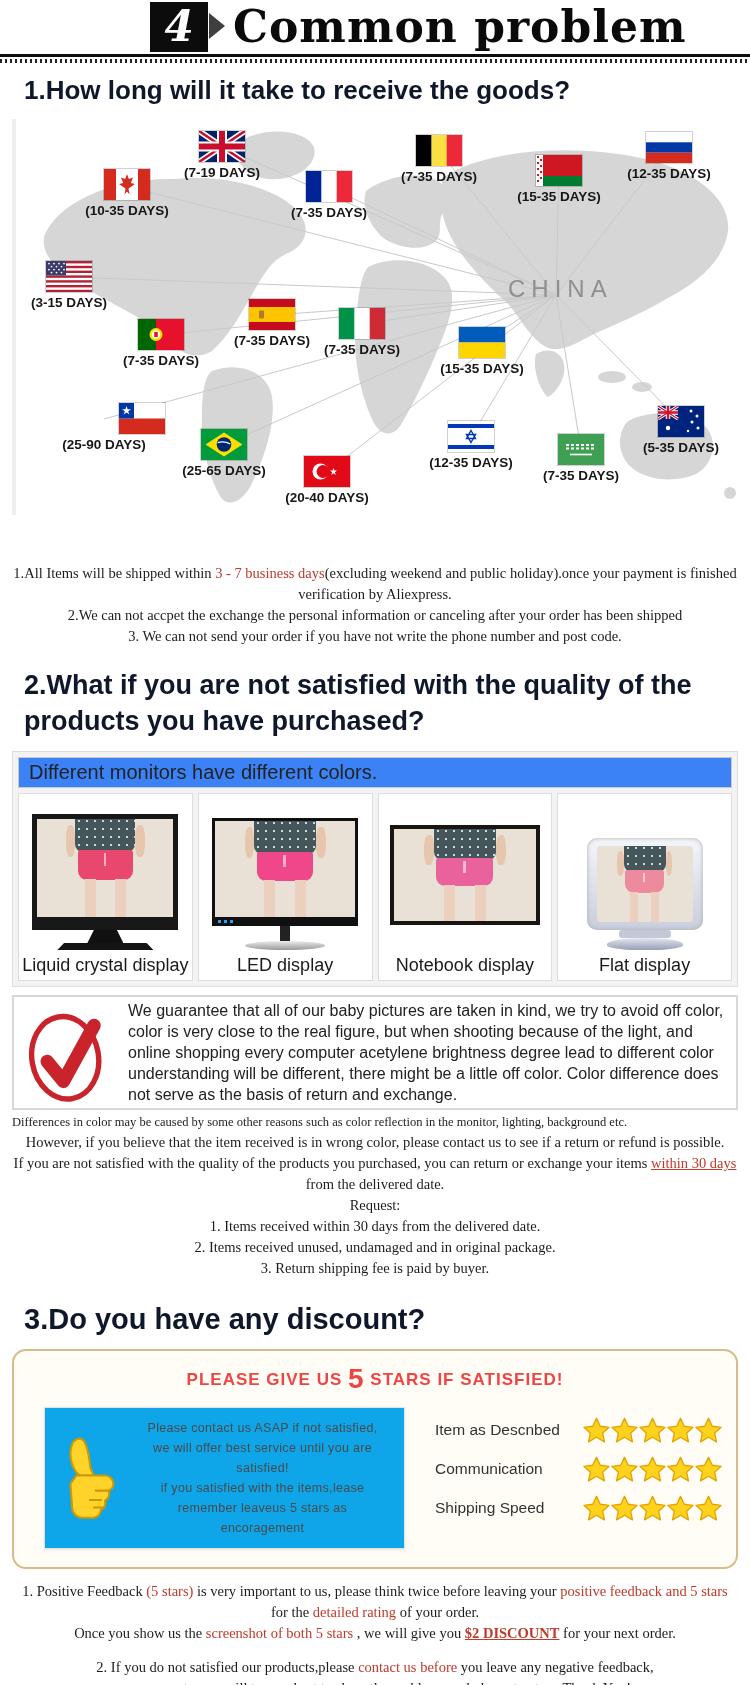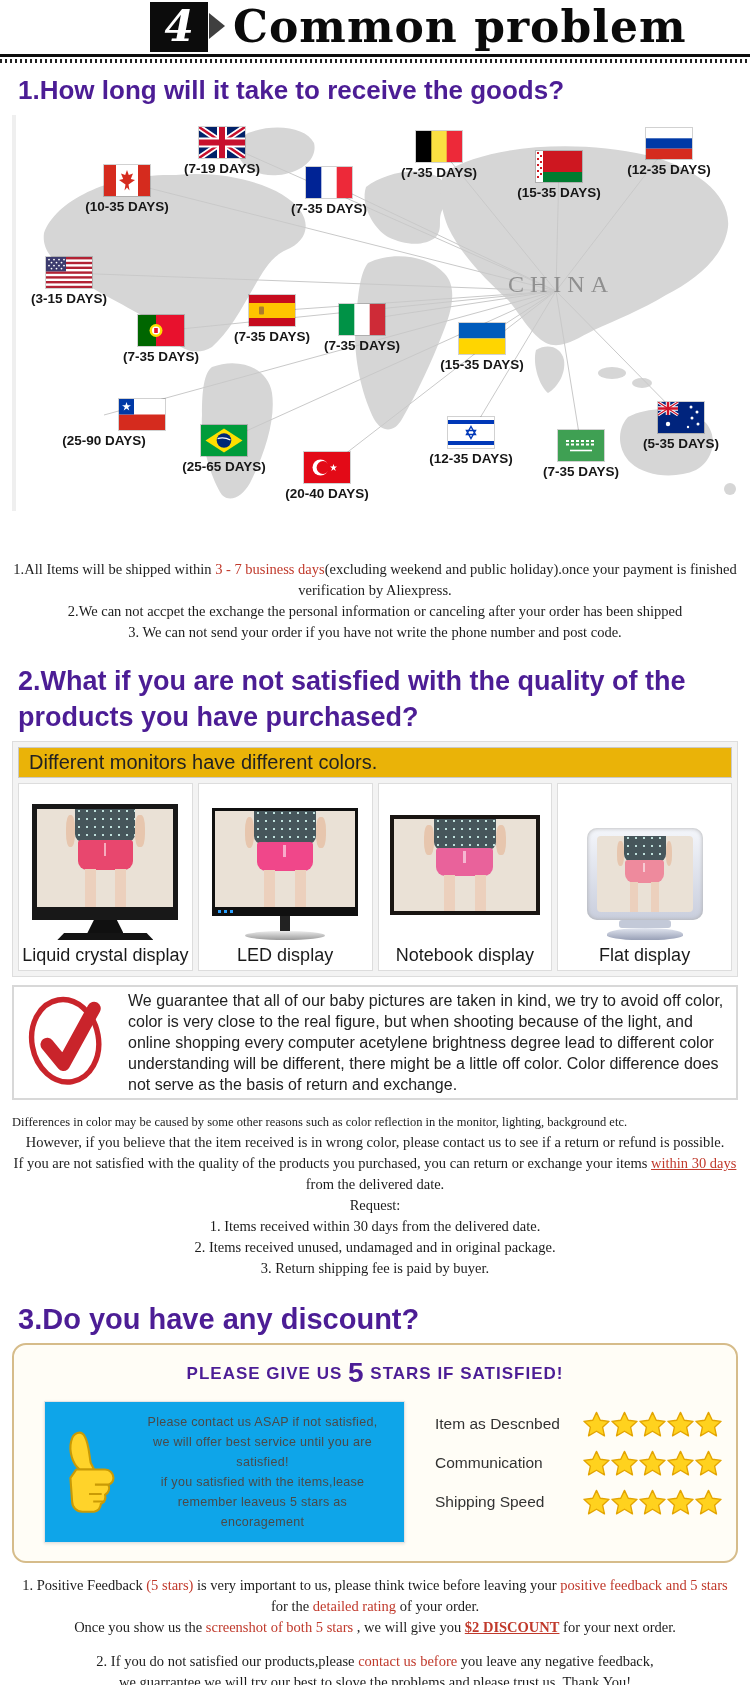--- a/index.html
+++ b/index.html
@@ -14,47 +14,47 @@
   .num-badge{position:absolute;left:150px;top:2px;width:58px;height:50px;background:#0c0c0c;color:#fff;
     font-family:"DejaVu Serif",serif;font-style:italic;font-weight:bold;font-size:42px;text-align:center;line-height:50px;}
   .header-arrow{position:absolute;left:209px;top:13px;width:0;height:0;
     border-top:13px solid transparent;border-bottom:13px solid transparent;border-left:16px solid #3f3f3f;}
   .header-title{position:absolute;left:233px;top:1px;font-family:"DejaVu Serif",serif;font-weight:bold;
     font-size:44px;letter-spacing:1px;color:#0a0a0a;white-space:nowrap;}
   .top-rule{border-top:3px solid #0d0d0d;}
   .dot-rule{height:4px;margin-top:2px;background:repeating-linear-gradient(90deg,#222 0 2px,transparent 2px 5px);}
 
   
-  .qhead{font-family:"Liberation Sans",sans-serif;font-weight:bold;color:#4c1d95;margin:6px;}
+  .qhead{font-family:"Liberation Sans",sans-serif;font-weight:bold;color:#0f172a;margin:12px;}
   .qhead.s1{font-size:26px;line-height:34px;margin-top:10px;}
   .qhead.s2{font-size:27px;line-height:36px;margin-top:20px;}
   .qhead.s3{font-size:29px;line-height:36px;margin-top:22px;}
 
   
   .map{position:relative;width:726px;height:396px;margin-top:8px;border-left:4px solid #efefef;}
   .map svg.world{position:absolute;left:0;top:0;}
-  .china-label{position:absolute;left:492px;top:156px;font-family:Liberation Serif, serif;font-size:24px;
+  .china-label{position:absolute;left:492px;top:156px;font-family:Liberation Sans, sans-serif;font-size:24px;
     letter-spacing:6px;color:#8f8f8f;}
   .flag-wrap{position:absolute;width:46px;}
   .flag{width:46px;height:31px;box-shadow:0 0 0 1px rgba(0,0,0,.18);background:#fff;}
   .flag svg{display:block;}
   .flag-days{position:absolute;top:34px;left:23px;transform:translateX(-50%);width:150px;text-align:center;
     font-family:"Liberation Sans",sans-serif;font-weight:bold;font-size:13.5px;color:#161616;}
 
   
   .notes{margin-top:48px;}
   .notes p,.policy p,.footer p{margin:0;font-size:14.5px;line-height:21px;text-align:center;}
-  .fine-print{font-size:12.5px;line-height:16px;margin:14px 0 2px;}
+  .fine-print{font-size:12.5px;line-height:16px;margin:4px 0 2px;}
   .policy{margin-top:0;}
   .footer{margin-top:12px;}
   .footer p.gap{margin-top:13px;}
 
   
   .monitors-panel{margin-top:6px;border:1px solid #ddd;background:#f3f3f3;padding:5px;}
-  .monitors-title-bar{background:#eab308;border:1px solid #c9c9c9;padding:3px 10px;
+  .monitors-title-bar{background:#3b82f6;border:1px solid #c9c9c9;padding:3px 10px;
     font-family:"Liberation Sans",sans-serif;font-size:20px;color:#222;}
   .monitors-row{display:flex;gap:5px;margin-top:5px;}
   .mon-cell{flex:1;background:#fff;border:1px solid #ddd;padding:6px 2px 0;}
   .mon-area{height:150px;display:flex;align-items:flex-end;justify-content:center;}
   .mon{display:flex;flex-direction:column;align-items:center;}
   .mon-label{text-align:center;font-family:"Liberation Sans",sans-serif;font-size:18px;color:#1a1a1a;padding:5px 0 4px;}
   .screen{position:relative;overflow:hidden;background:#eae1d6;}
   .figure{position:absolute;left:0;top:0;right:0;bottom:0;}
   .f-shirt{position:absolute;top:-2%;left:28%;width:44%;height:36%;background:#46565b;border-radius:0 0 8px 8px;
     background-image:radial-gradient(circle,#bfe0dc 14%,rgba(0,0,0,0) 15%);background-size:8px 8px;}
@@ -78,28 +78,28 @@
   .notebook .screen{width:142px;height:92px;}
   .notebook .kbd{width:168px;height:25px;background:linear-gradient(#3a332e,#17120f);
     clip-path:polygon(5% 0,95% 0,100% 100%,0 100%);
     background-image:repeating-linear-gradient(90deg,rgba(255,255,255,.09) 0 6px,transparent 6px 8px);}
   .crt .shell{background:linear-gradient(#f4f6fb,#c9cedd);padding:8px 10px;border-radius:10px;box-shadow:inset 0 0 4px #aaa;}
   .crt .screen{width:96px;height:76px;border-radius:4px;}
   .crt .neck{width:52px;height:8px;background:#c3c9d8;border-radius:3px;}
   .crt .base{width:76px;height:12px;background:linear-gradient(#e2e6f0,#98a0b6);border-radius:50% 50% 40% 40%;}
 
   
-  .guarantee{margin-top:8px;display:flex;align-items:flex-start;gap:16px;border:2px solid #d8d8d8;background:#fff;padding:3px 8px;}
+  .guarantee{margin-top:8px;display:flex;align-items:flex-end;gap:16px;border:2px solid #d8d8d8;background:#fff;padding:3px 8px;}
   .guarantee .check{flex:0 0 auto;}
   .guarantee .gtext{font-family:"Liberation Sans",sans-serif;font-size:16px;line-height:21px;color:#222;}
 
   
   .discount-box{margin-top:6px;border:2px solid #d6bc8a;border-radius:14px;background:#fffdf6;padding:12px 14px 18px;}
   .banner{text-align:center;font-family:"Liberation Sans",sans-serif;font-weight:bold;font-size:17px;
-    color:#4c1d95;letter-spacing:1px;}
+    color:#ef4444;letter-spacing:1px;}
   .banner .big{font-size:28px;vertical-align:-3px;}
   .discount-content{display:flex;align-items:flex-start;margin-top:12px;}
   .service-box{width:352px;margin-left:16px;background:#0ea5e9;border:1px solid #e3e3e3;
     box-shadow:0 1px 3px rgba(0,0,0,.1);display:flex;align-items:center;padding:10px 6px;}
   .service-lines{flex:1;font-family:"Liberation Sans",sans-serif;font-size:12.5px;color:#4a4a4a;
     text-align:center;line-height:20px;letter-spacing:.3px;}
   .service-lines p{margin:0;}
   .ratings{margin-left:30px;padding-top:10px;}
   .rating-row{display:flex;align-items:center;margin-bottom:13px;}
   .rating-label{width:148px;font-family:"Liberation Sans",sans-serif;font-size:15.5px;color:#333;}

